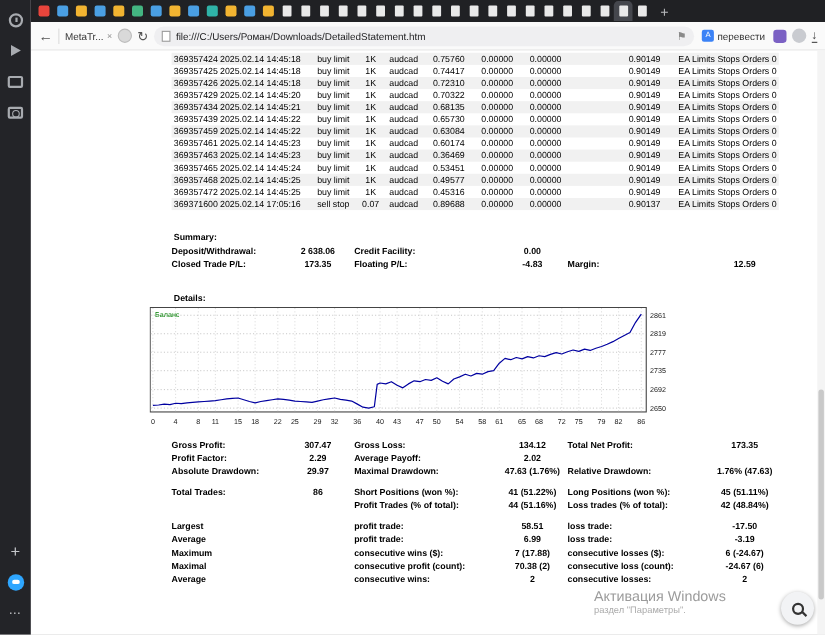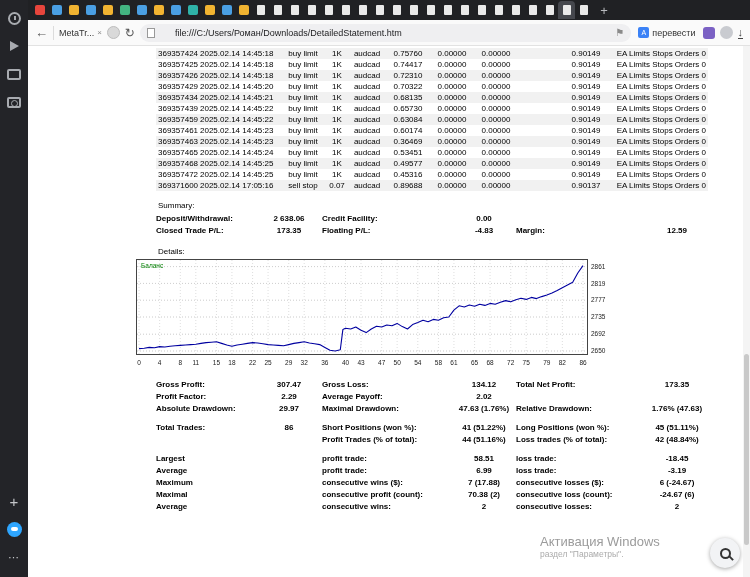--- a/index.html
+++ b/index.html
@@ -38,40 +38,40 @@
   .toolbar { height:26px; background:#fafafa; border-bottom:1px solid #e2e2e2; display:flex; align-items:center; padding:0 7px; gap:5px; }
   .back { color:#555; font-size:13px; cursor:pointer; }
   .sep { width:1px; height:14px; background:#dcdcdc; }
   .tabchip { display:flex; align-items:center; gap:3px; cursor:pointer; }
   .tab-title { font-size:9px; color:#333; max-width:46px; white-space:nowrap; overflow:hidden; }
   .close { font-size:8px; color:#8a8a8a; }
   .circle-ic { width:13px; height:13px; border-radius:50%; background:#d9d9d9; border:1px solid #bdbdbd; cursor:pointer; }
   .refresh { color:#555; font-size:12px; cursor:pointer; }
   .addressbar { flex:1; display:flex; align-items:center; background:#efeff1; border-radius:9px; height:18px; padding:0 7px; gap:5px; cursor:text; }
   .page-ic { width:8px; height:10px; background:#fff; border:1px solid #999; flex:none; }
-  .url { font-size:9px; color:#1d1d1f; white-space:nowrap; overflow:hidden; flex:1;margin-left:15px; }
+  .url { font-size:9px; color:#1d1d1f; white-space:nowrap; overflow:hidden; flex:1; }
   .flag { color:#8a8a8a; font-size:10px; }
   .translate { display:flex; align-items:center; gap:3px; font-size:9px; color:#333; cursor:pointer; padding:0 2px; }
   .tr-badge { width:11px; height:11px; background:#3b82f6; color:#fff; font-size:7px; border-radius:2px; display:flex; align-items:center; justify-content:center; }
   .ext-ic { width:12px; height:12px; border-radius:3px; background:#7b61c4; cursor:pointer; }
   .avatar-ic { width:13px; height:13px; border-radius:50%; background:#c9cbd0; cursor:pointer; }
   .dl { color:#444; font-size:11px; line-height:10px; border-bottom:1.5px solid #444; padding-bottom:1px; cursor:pointer; }
 
   
   .content { position:relative; height:531px; background:#fff; overflow:hidden; color:#000; }
   .report { width:552px; margin-left:128px; padding-top:2px; font-size:8px; }
 
   .trow { display:grid; grid-template-columns:44px 80px 46px 22px 38px 44px 44px 44px 46px 44px 1fr; height:11px; line-height:11px; }
   .trow:nth-child(odd) { background:#f1f1f1; }
   .trow span { overflow:hidden; white-space:nowrap; }
   .c-ticket { padding-left:2px; }
   .c-type, .c-size, .c-symbol, .c-price, .c-sl, .c-tp, .c-price2 { text-align:center; }
   .c-comment { text-align:right; padding-right:2px; }
 
-  .sec-label { font-weight:normal; margin:10px 0 3px 2px; }
+  .sec-label { font-weight:bold; margin:20px 0 3px 2px; }
 
   .prow { display:grid; grid-template-columns:100px 66px 130px 64px 130px 62px; line-height:12px; }
   .prow.gap { margin-top:7px; }
   .plab { text-align:left; font-weight:bold; white-space:nowrap; }
   .pval { text-align:center; font-weight:bold; white-space:nowrap; }
 
   .chart-wrap { margin:3px 0 6px -20px; }
 
   
   .wm { position:absolute; left:512px; top:488px; pointer-events:none; }
@@ -553,21 +553,21 @@
               <span class="pval">44 (51.16%)</span>
               <span class="plab">Loss trades (% of total):</span>
               <span class="pval">42 (48.84%)</span>
             </div>
             <div class="prow gap">
               <span class="plab">Largest</span>
               <span class="pval"></span>
               <span class="plab">profit trade:</span>
               <span class="pval">58.51</span>
               <span class="plab">loss trade:</span>
-              <span class="pval">-18.45</span>
+              <span class="pval">-17.50</span>
             </div>
             <div class="prow">
               <span class="plab">Average</span>
               <span class="pval"></span>
               <span class="plab">profit trade:</span>
               <span class="pval">6.99</span>
               <span class="plab">loss trade:</span>
               <span class="pval">-3.19</span>
             </div>
             <div class="prow">

